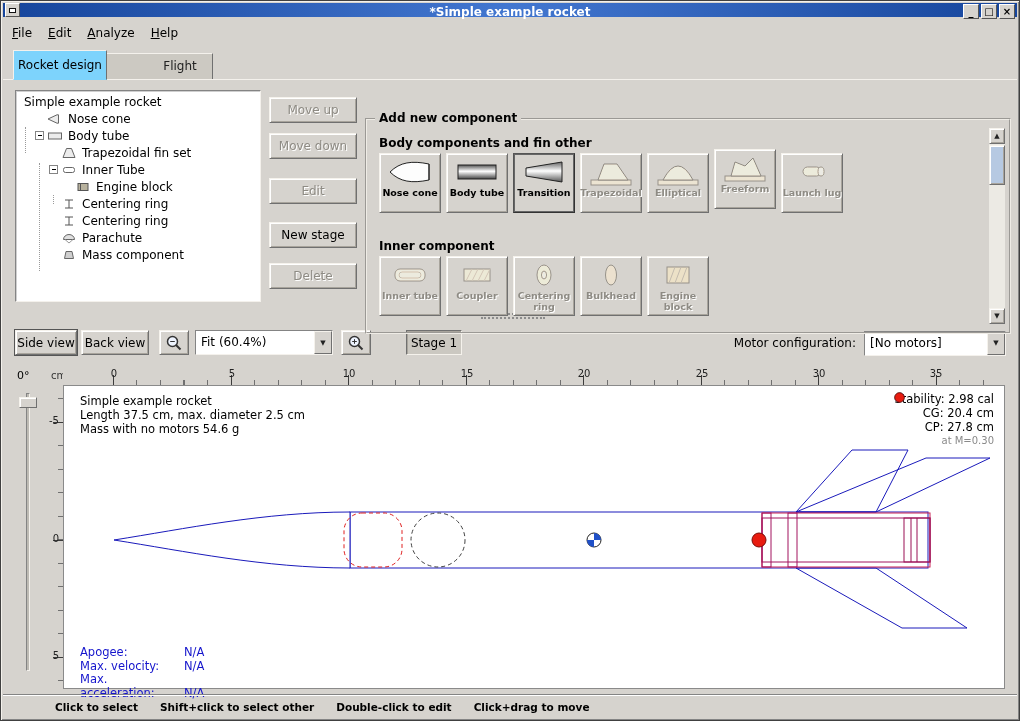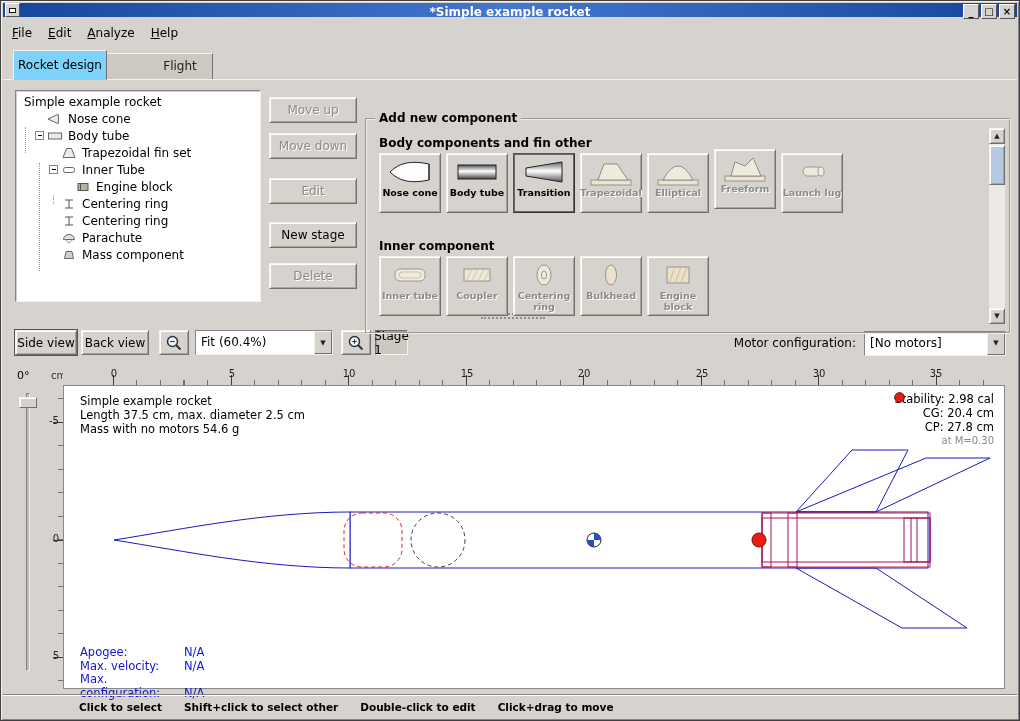--- a/index.html
+++ b/index.html
@@ -137,21 +137,21 @@
   .stab-block .mach { font-size:10px; color:#8a8a8a; }
   .legend-icon { display:inline-block; width:11px; height:11px; vertical-align:-1px; margin-right:3px; }
   .flight-stats { position:absolute; left:16px; top:260px; font-size:11.5px; line-height:13.5px;
                   color:#1414cc; }
   .flight-stats .lab { display:inline-block; width:104px; }
 
   
   .status-sep { position:absolute; left:2px; right:2px; top:693px; height:2px;
                 border-top:1px solid #848484; border-bottom:1px solid #fff; }
   .statusbar { position:absolute; left:2px; right:2px; bottom:2px; height:23px;
-               display:flex; align-items:center; gap:22px; padding-left:76px;
+               display:flex; align-items:center; gap:22px; padding-left:52px;
                font-size:10.5px; font-weight:bold; }
 </style>
 </head>
 <body>
 
 <div class="window">
 
   <div class="titlebar">
     <div class="win-icon">
         <span class="glyph"></span>
@@ -378,21 +378,21 @@
       <span class="cbtn">▼</span>
     </div>
     <div class="tb-btn raised" style="left:338px;width:30px">
       <svg width="18" height="18" viewBox="0 0 18 18">
           <circle cx="7.5" cy="7.5" r="5" fill="#eef4ff" stroke="#333" stroke-width="1.5"></circle>
           <line x1="11" y1="11" x2="15.5" y2="15.5" stroke="#333" stroke-width="2"></line>
           <line x1="5.2" y1="7.5" x2="9.8" y2="7.5" stroke="#333"></line>
           <line x1="7.5" y1="5.2" x2="7.5" y2="9.8" stroke="#333"></line>
         </svg>
     </div>
-    <div class="tb-btn raised toggled" style="left:372px;width:33px">Stage 1</div>
+    <div class="tb-btn raised toggled" style="left:403px;width:56px">Stage 1</div>
     <div class="motor-group">
       <span>Motor configuration:</span>
       <div class="combo">
         <span class="val">[No motors]</span>
         <span class="cbtn">▼</span>
       </div>
     </div>
   </div>
 
   <div class="viewpanel">
@@ -462,21 +462,21 @@
               </svg></span><span>CG: 20.4 cm</span></div>
         <div><span class="legend-icon"><svg width="11" height="11" viewBox="0 0 14 14">
                 <circle cx="7" cy="7" r="6" fill="#e81c10" stroke="#7a0c06"></circle>
               </svg></span><span>CP: 27.8 cm</span></div>
         <div class="mach">at M=0.30</div>
       </div>
 
       <div class="flight-stats">
         <div><span class="lab">Apogee:</span><span>N/A</span></div>
         <div><span class="lab">Max. velocity:</span><span>N/A</span></div>
-        <div><span class="lab">Max. configuration:</span><span>N/A</span></div>
+        <div><span class="lab">Max. acceleration:</span><span>N/A</span></div>
       </div>
     </div>
   </div>
 
   <div class="status-sep"></div>
   <div class="statusbar">
     <span>Click to select</span>
     <span>Shift+click to select other</span>
     <span>Double-click to edit</span>
     <span>Click+drag to move</span>

